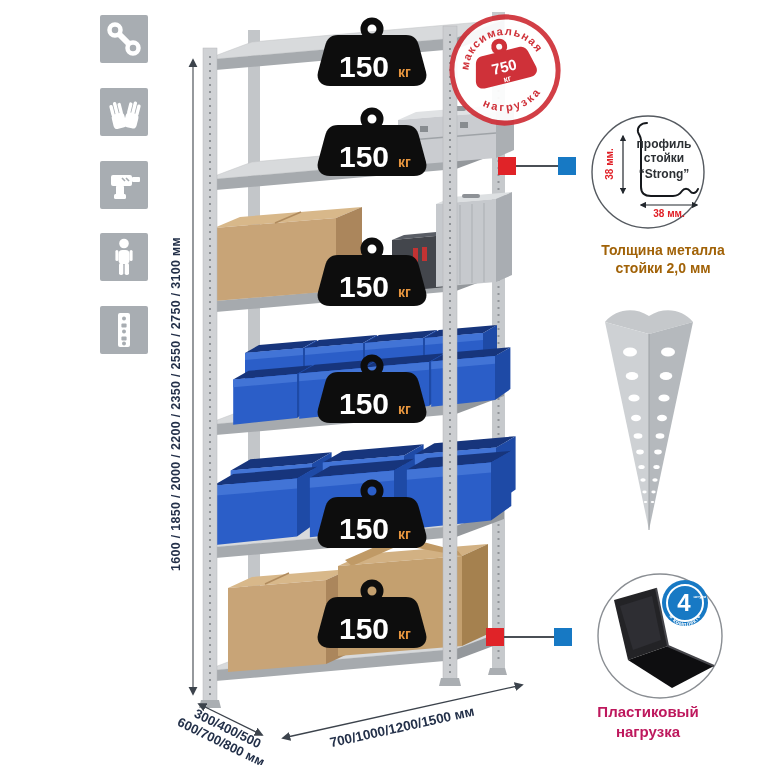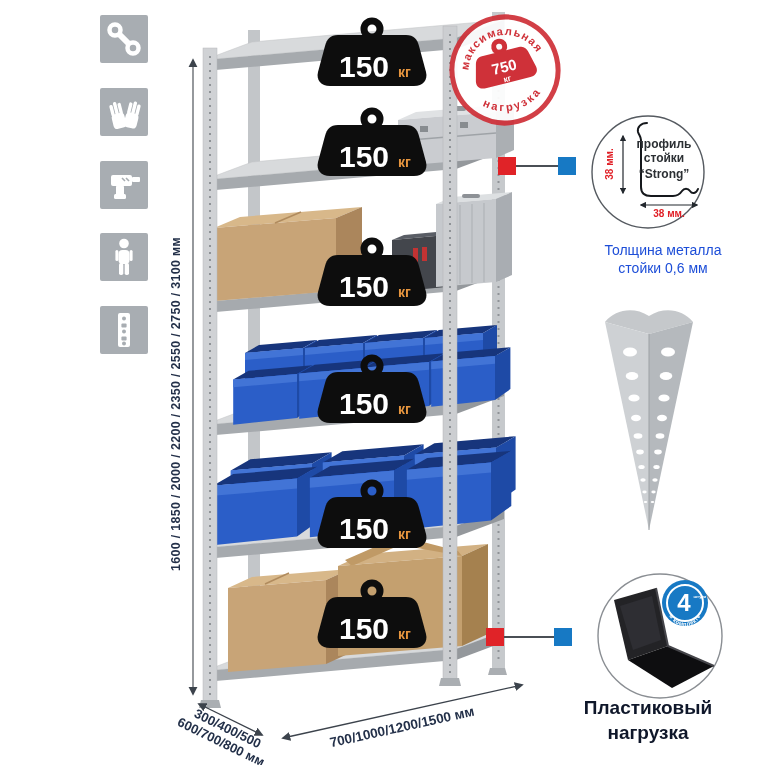--- a/index.html
+++ b/index.html
@@ -5,22 +5,22 @@
   html,body{margin:0;padding:0;background:#fff;}
   .stage{position:relative;width:765px;height:765px;background:#fff;overflow:hidden;
          font-family:"Liberation Sans",sans-serif;}
   .scene{position:absolute;left:0;top:0;}
   .scene text{font-family:"Liberation Sans",sans-serif;}
   .ov{position:absolute;white-space:nowrap;color:#233049;}
   .c{text-align:center;}
   .dimH{font-size:12.5px;font-weight:600;letter-spacing:.3px;}
   .dimD{font-size:13px;font-weight:700;line-height:1.15;}
   .dimW{font-size:13.5px;font-weight:700;}
-  .cap1{font-size:14px;font-weight:400;color:#1d4ed8;line-height:1.25;}
-  .cap2{font-size:19px;font-weight:700;color:#0f172a;line-height:1.3;}
+  .cap1{font-size:14px;font-weight:700;color:#a16207;line-height:1.25;}
+  .cap2{font-size:15px;font-weight:700;color:#be185d;line-height:1.3;}
   .wt-num{font-size:30px;font-weight:700;fill:#ffffff;}
   .wt-unit{font-size:14px;font-weight:700;fill:#e6953e;}
   .stamp-arc{font-size:11.2px;font-weight:700;fill:#cf3139;letter-spacing:1.2px;}
   .stamp-arc2{font-size:11.2px;font-weight:700;fill:#cf3139;letter-spacing:2.4px;}
   .prof-label{font-size:12px;font-weight:600;fill:#2b2f33;}
   .red-dim{font-size:10px;font-weight:700;fill:#e01f26;}
 </style>
 </head>
 <body>
 
@@ -339,21 +339,21 @@
 
 <div class="ov dimD c" style="left:224px;top:736px;transform:translate(-50%,-50%) rotate(26deg);">
   <div>300/400/500</div>
   <div>600/700/800 мм</div>
 </div>
 
 <div class="ov dimW" style="left:402px;top:727px;transform:translate(-50%,-50%) rotate(-12.5deg);">700/1000/1200/1500 мм</div>
 
 <div class="ov cap1 c" style="left:663px;top:259px;transform:translate(-50%,-50%);">
   <div>Толщина металла</div>
-  <div>стойки 0,6 мм</div>
+  <div>стойки 2,0 мм</div>
 </div>
 
 <div class="ov cap2 c" style="left:648px;top:721px;transform:translate(-50%,-50%);">
   <div>Пластиковый</div>
   <div>нагрузка</div>
 </div>
 
 </div>
 
 </body></html>

